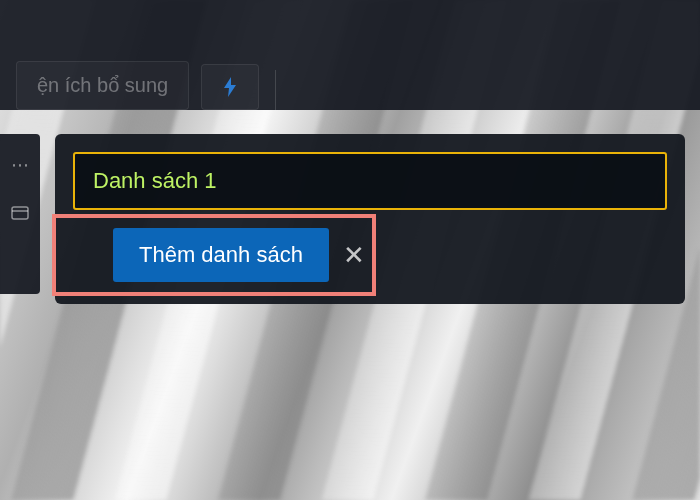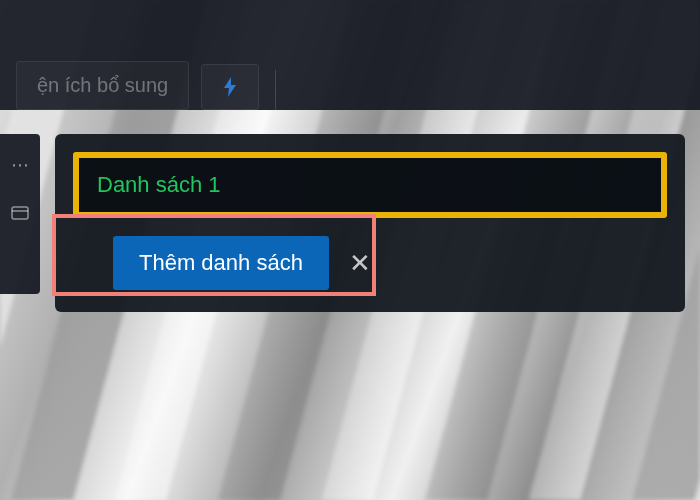--- a/index.html
+++ b/index.html
@@ -90,32 +90,32 @@
       top: 134px;
       left: 55px;
       width: 630px;
       background: rgba(20, 24, 32, 0.95);
       border-radius: 6px;
       padding: 18px 18px 22px 18px;
     }
     .input-field {
       width: 100%;
       background: rgba(10, 14, 20, 0.9);
-      border: 6px solid #eab308;
+      border: 2px solid #eab308;
       border-radius: 3px;
-      color: #22c55e;
+      color: #bef264;
       font-size: 22px;
       padding: 14px 18px;
       outline: none;
       margin-bottom: 18px;
     }
     .action-row {
       display: flex;
       align-items: center;
-      gap: 20px;
+      gap: 14px;
       padding-left: 40px;
     }
     .primary-btn {
       background: #0c66b8;
       border: none;
       color: #ffffff;
       font-size: 22px;
       padding: 14px 26px;
       border-radius: 3px;
       cursor: pointer;

